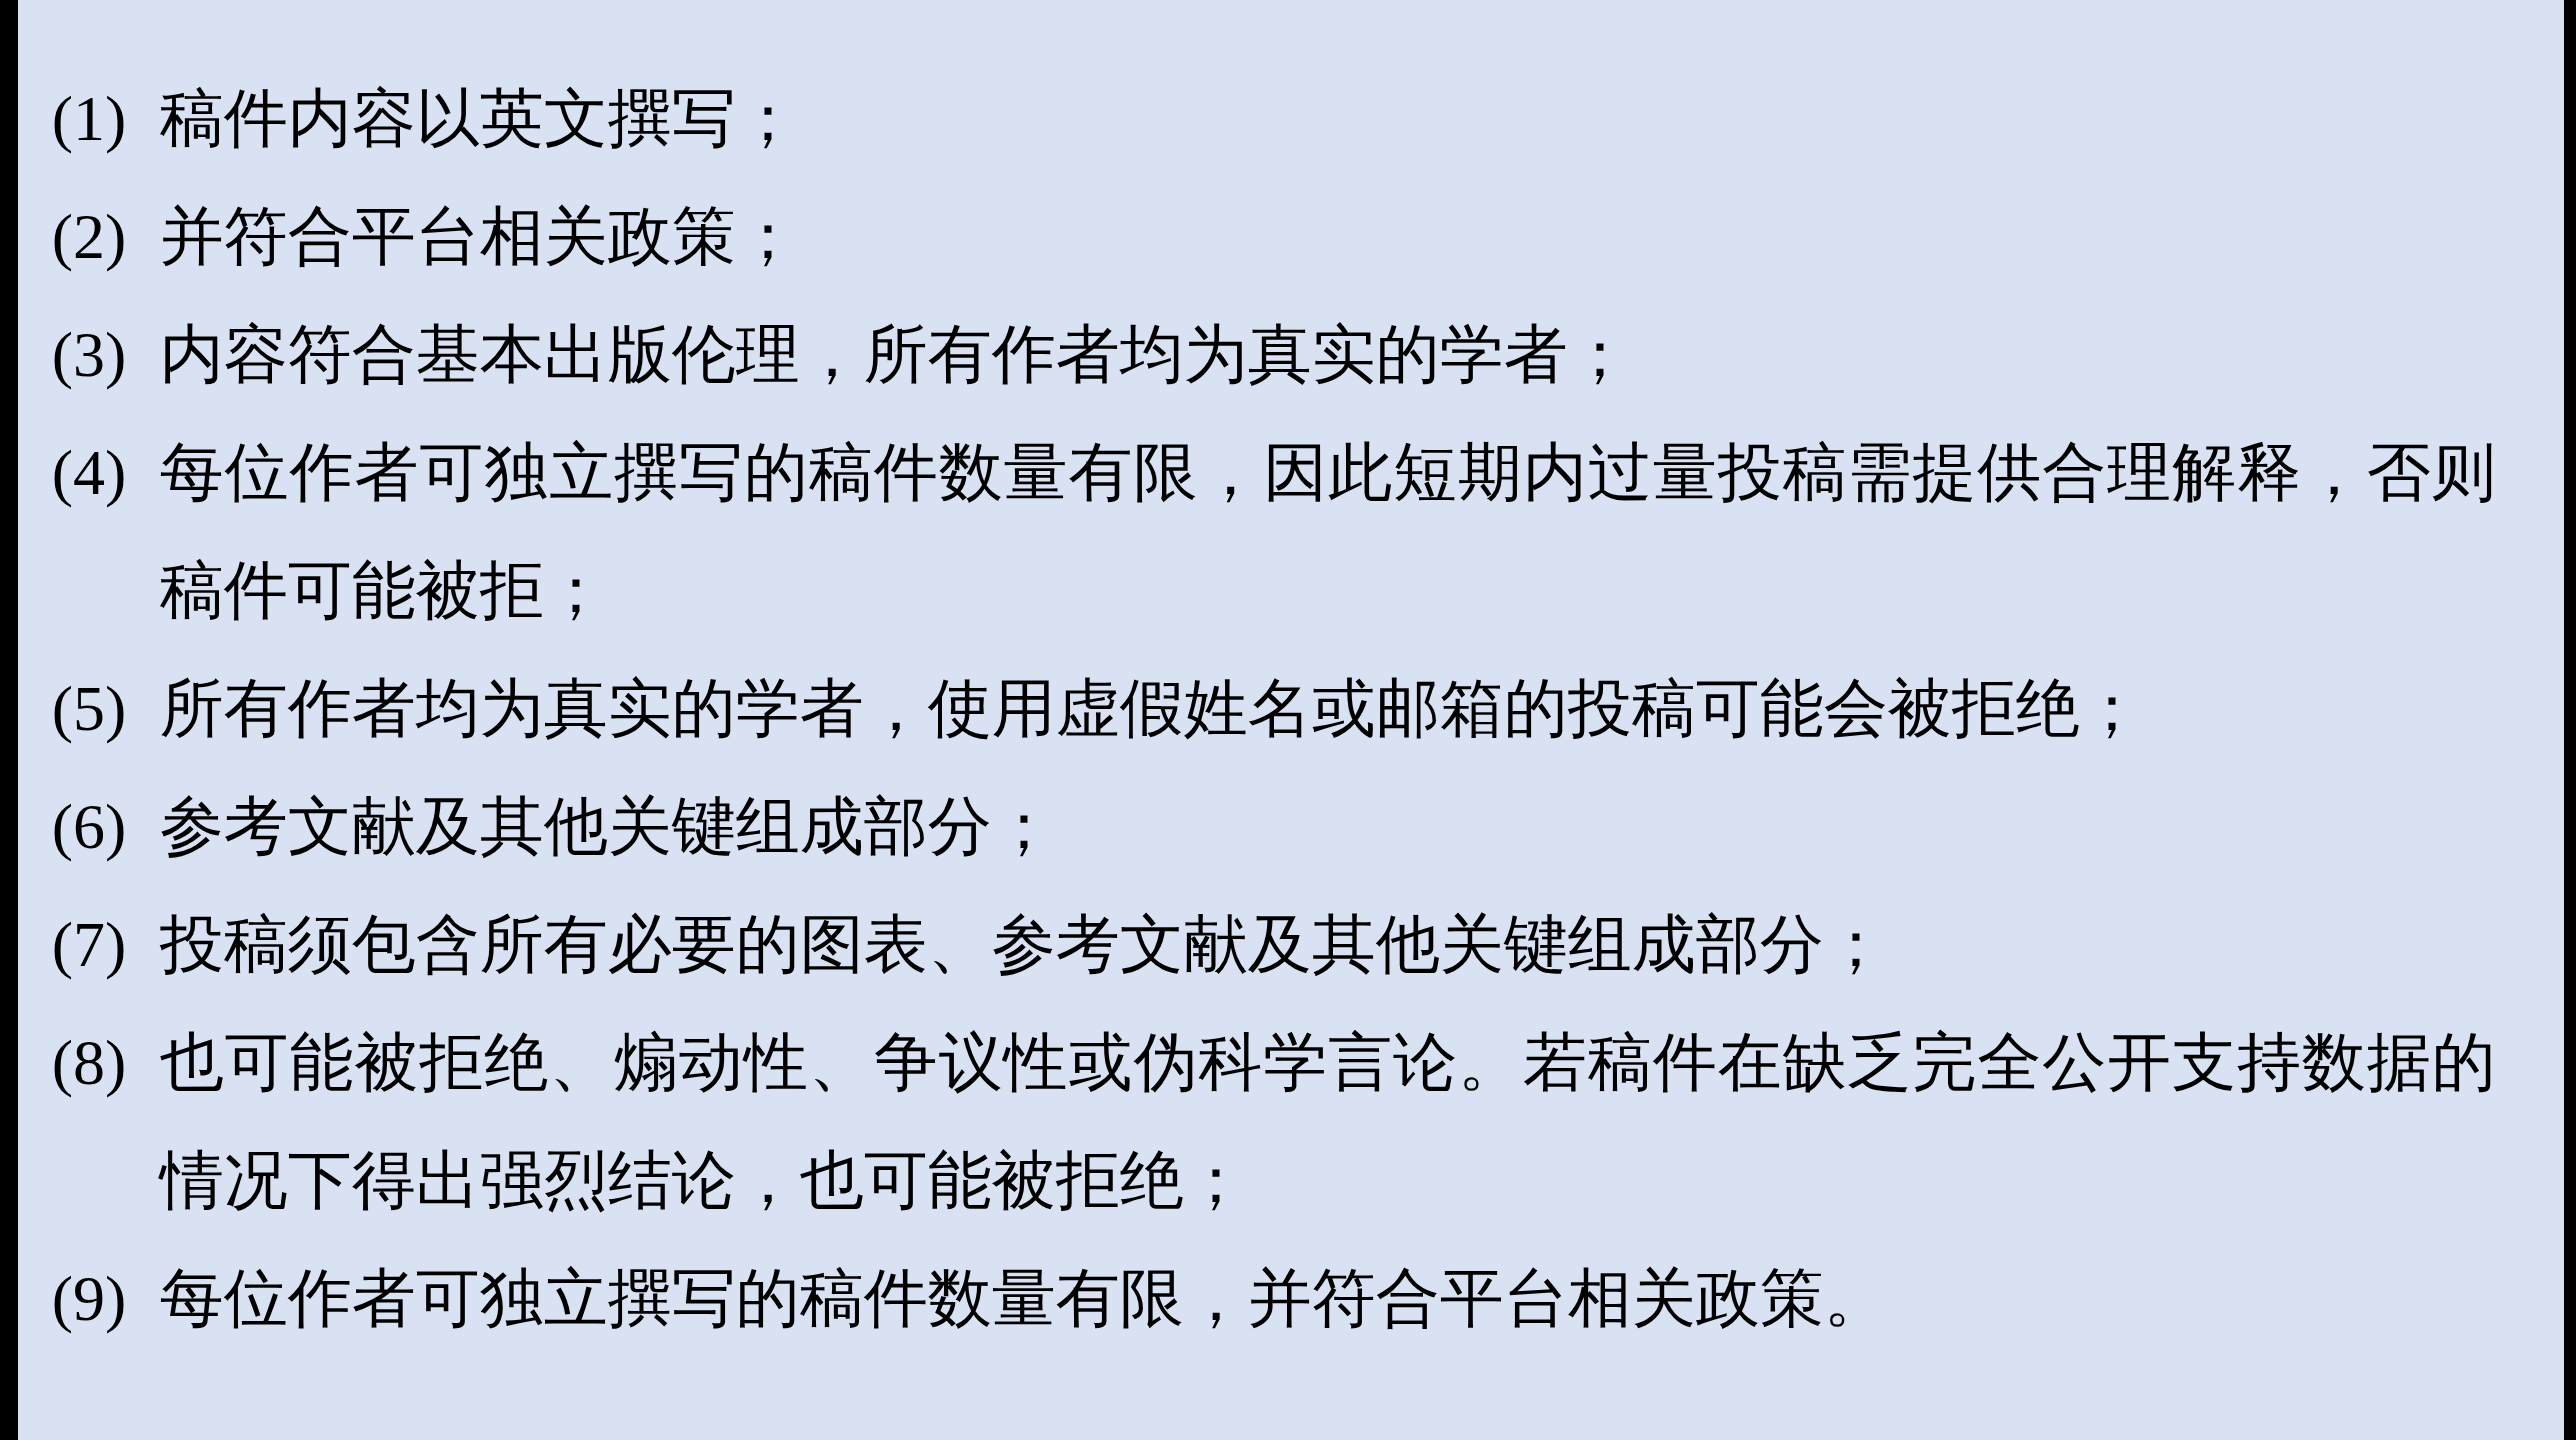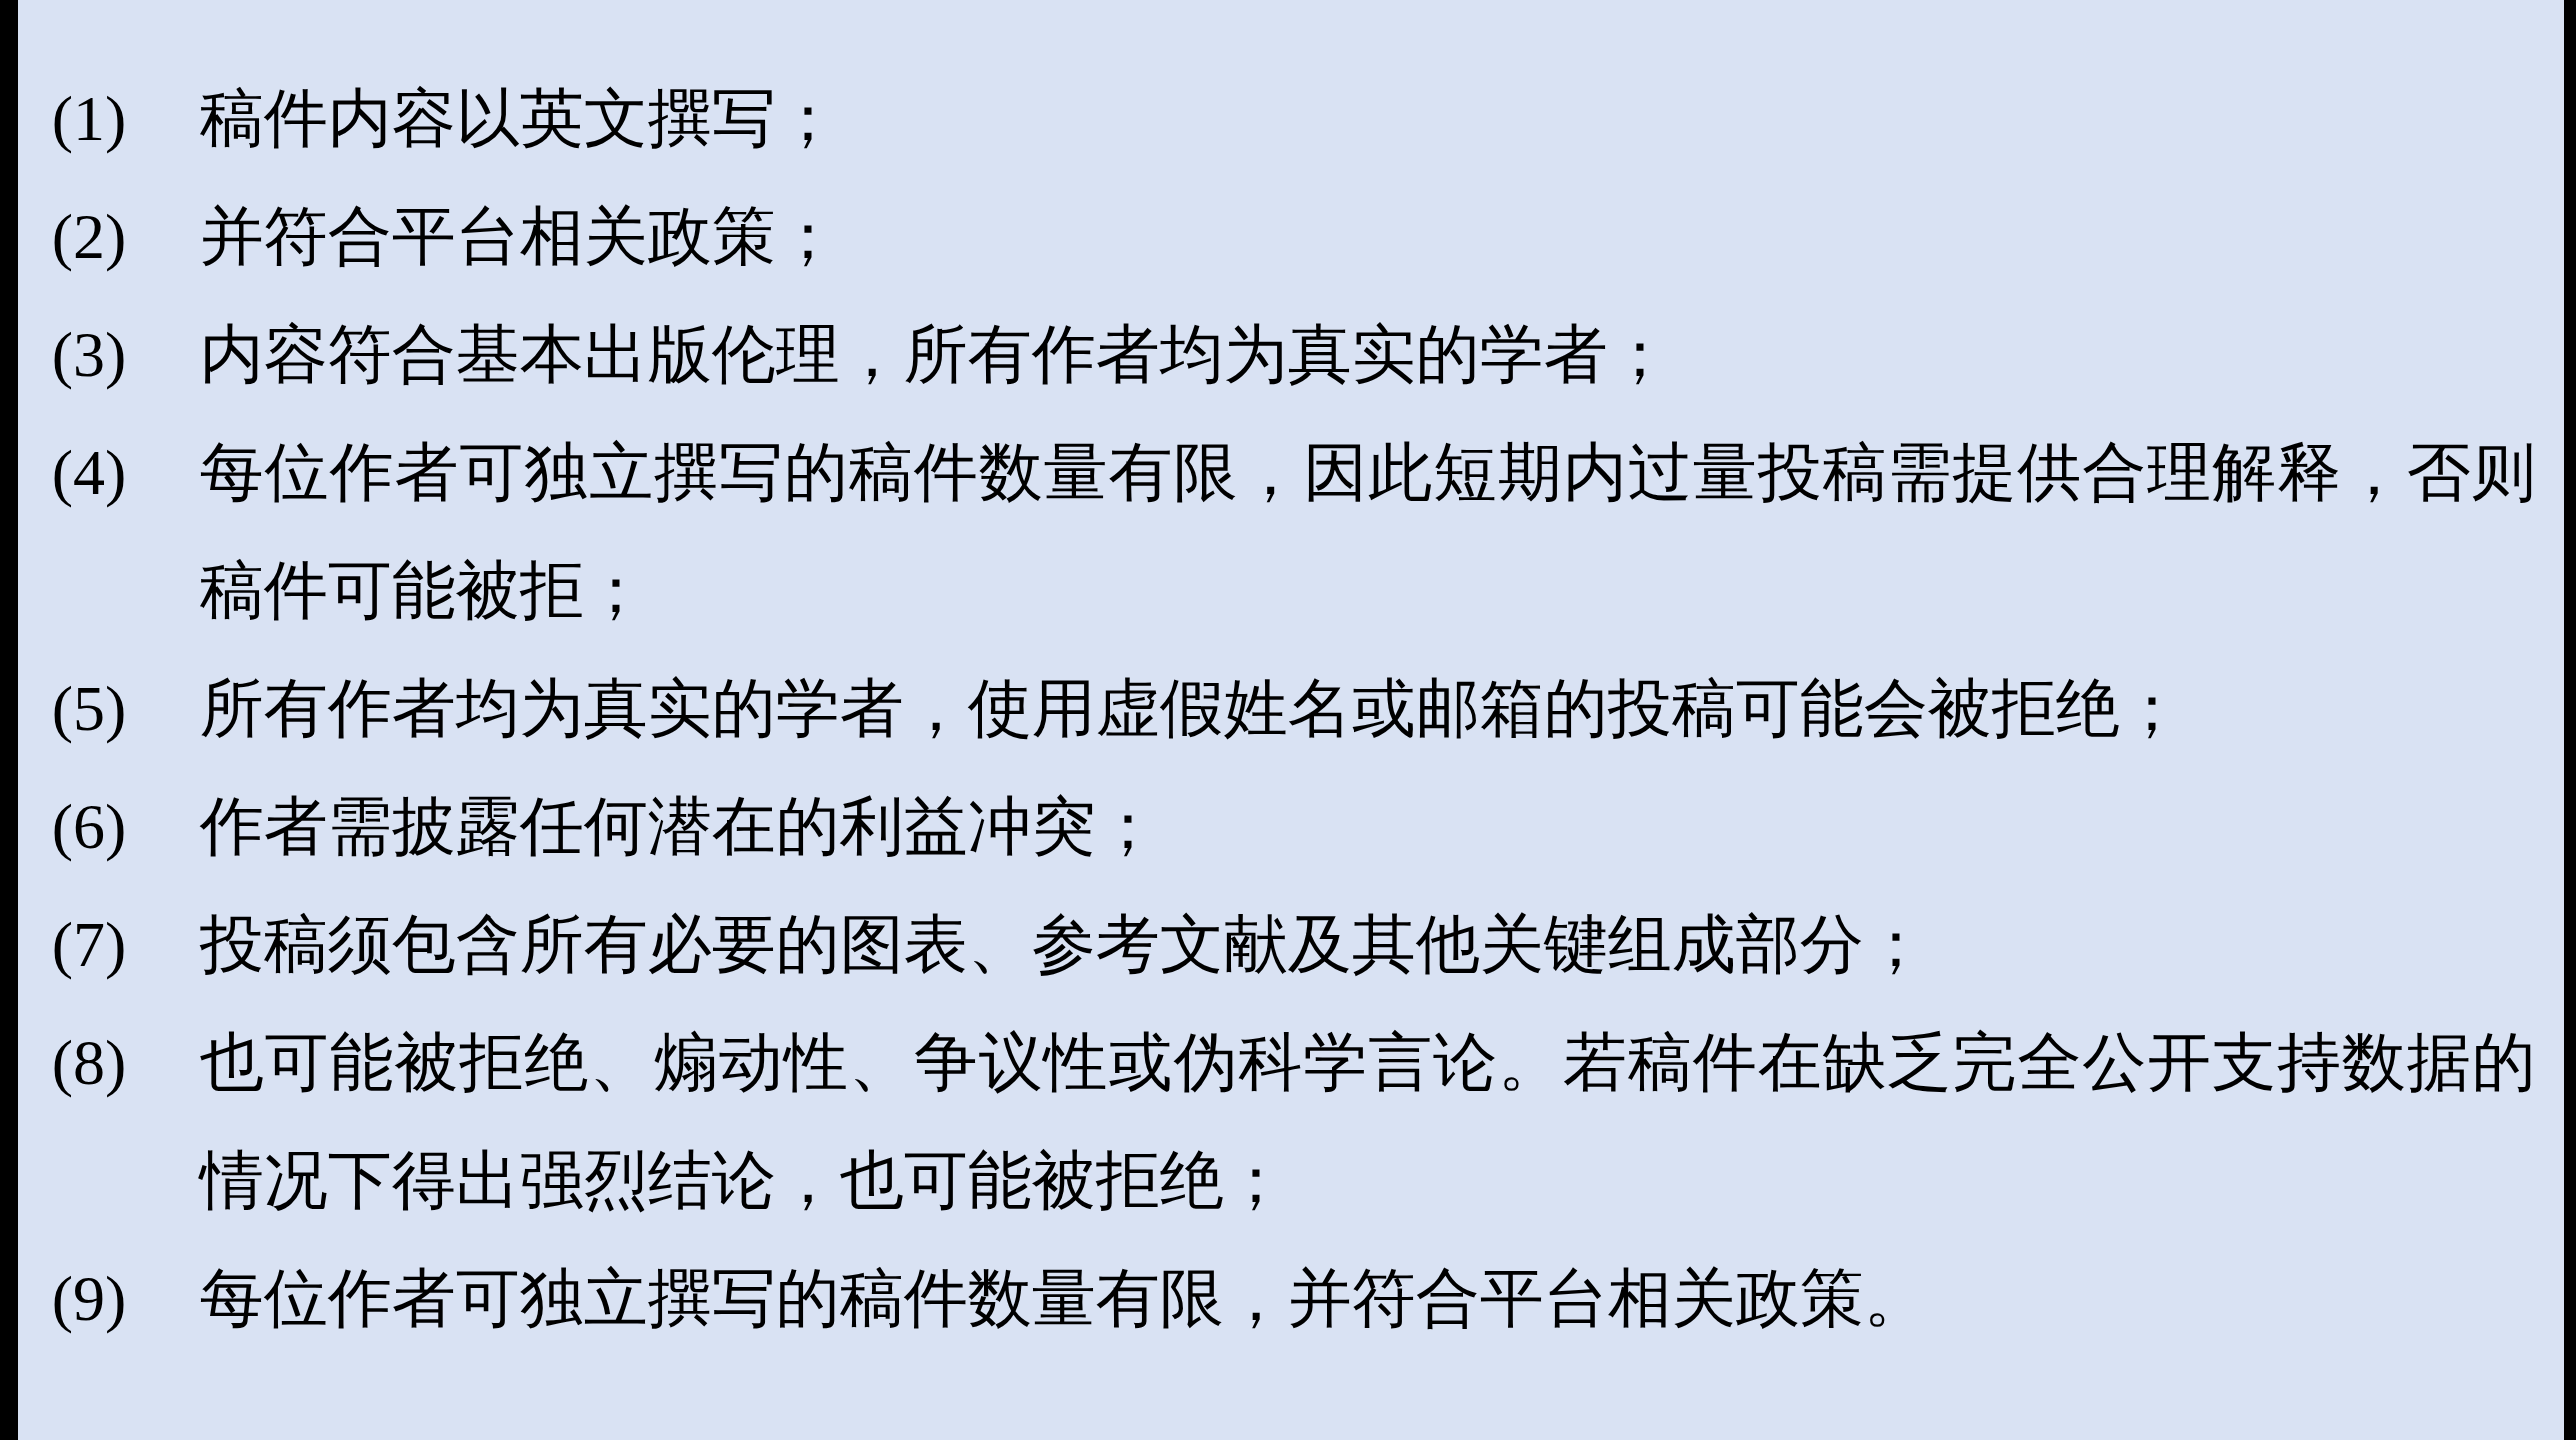--- a/index.html
+++ b/index.html
@@ -35,21 +35,20 @@
   .rule-marker {
     flex: none;
     width: 108px;
     white-space: nowrap;
   }
   .rule-text {
     flex: none;
     width: 2336px;
     text-align: justify;
     word-break: normal;
-    margin-left: 40px;
   }
 </style>
 </head>
 <body style="background: rgb(0, 0, 0);">
 
 <div class="page" style="background: rgb(217, 226, 243);">
   <div class="rules-list" id="rules-list" style="color: rgb(0, 0, 0);">
   <div class="rule-item">
     <div class="rule-marker">(1)</div>
     <div class="rule-text">稿件内容以英文撰写；</div>
@@ -70,21 +69,21 @@
     <div class="rule-text">每位作者可独立撰写的稿件数量有限，因此短期内过量投稿需提供合理解释，否则稿件可能被拒；</div>
   </div>
 
   <div class="rule-item">
     <div class="rule-marker">(5)</div>
     <div class="rule-text">所有作者均为真实的学者，使用虚假姓名或邮箱的投稿可能会被拒绝；</div>
   </div>
 
   <div class="rule-item">
     <div class="rule-marker">(6)</div>
-    <div class="rule-text">作者需披露任何潜在的利益冲突；</div>
+    <div class="rule-text">参考文献及其他关键组成部分；</div>
   </div>
 
   <div class="rule-item">
     <div class="rule-marker">(7)</div>
     <div class="rule-text">投稿须包含所有必要的图表、参考文献及其他关键组成部分；</div>
   </div>
 
   <div class="rule-item">
     <div class="rule-marker">(8)</div>
     <div class="rule-text">也可能被拒绝、煽动性、争议性或伪科学言论。若稿件在缺乏完全公开支持数据的情况下得出强烈结论，也可能被拒绝；</div>

